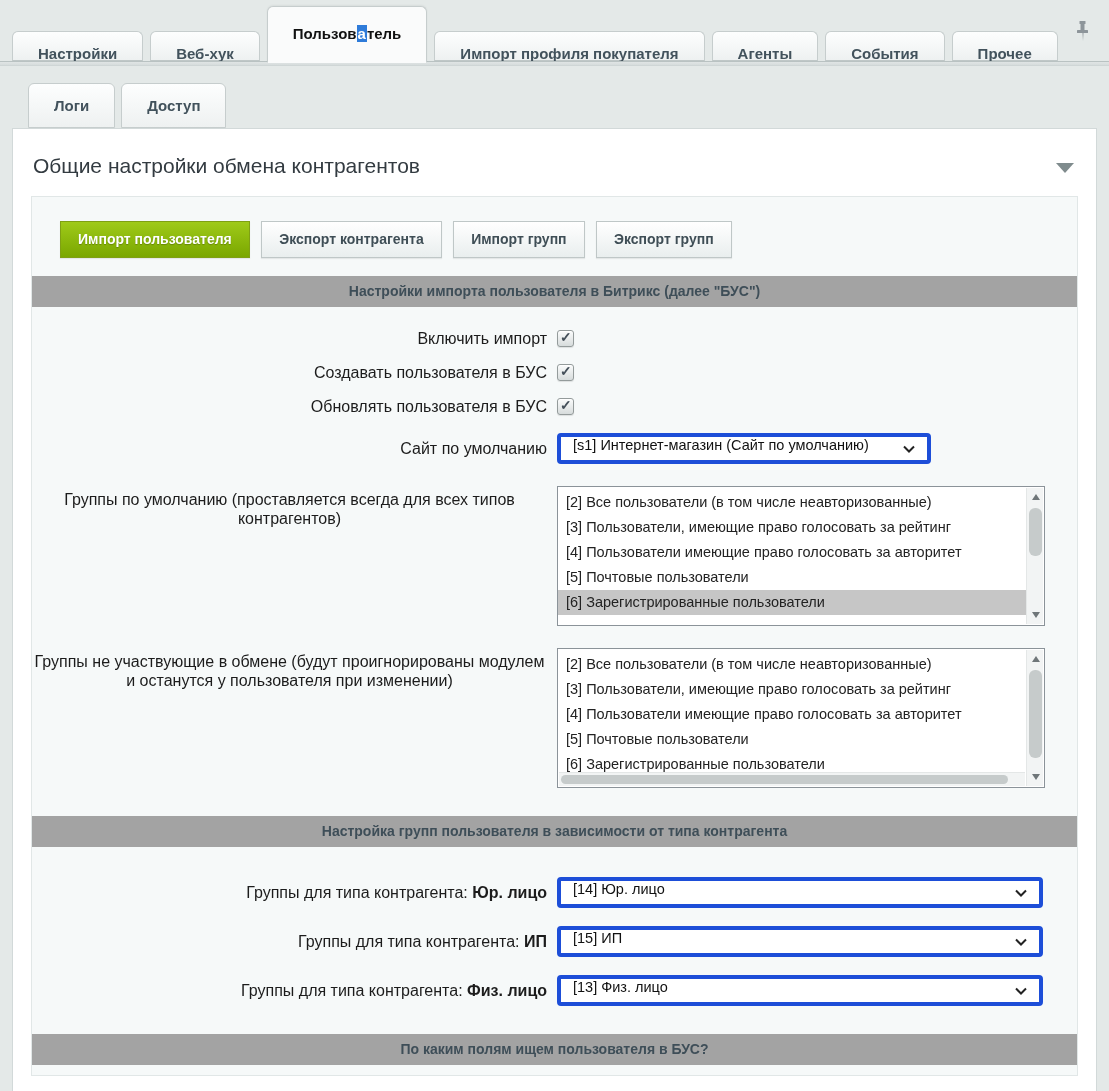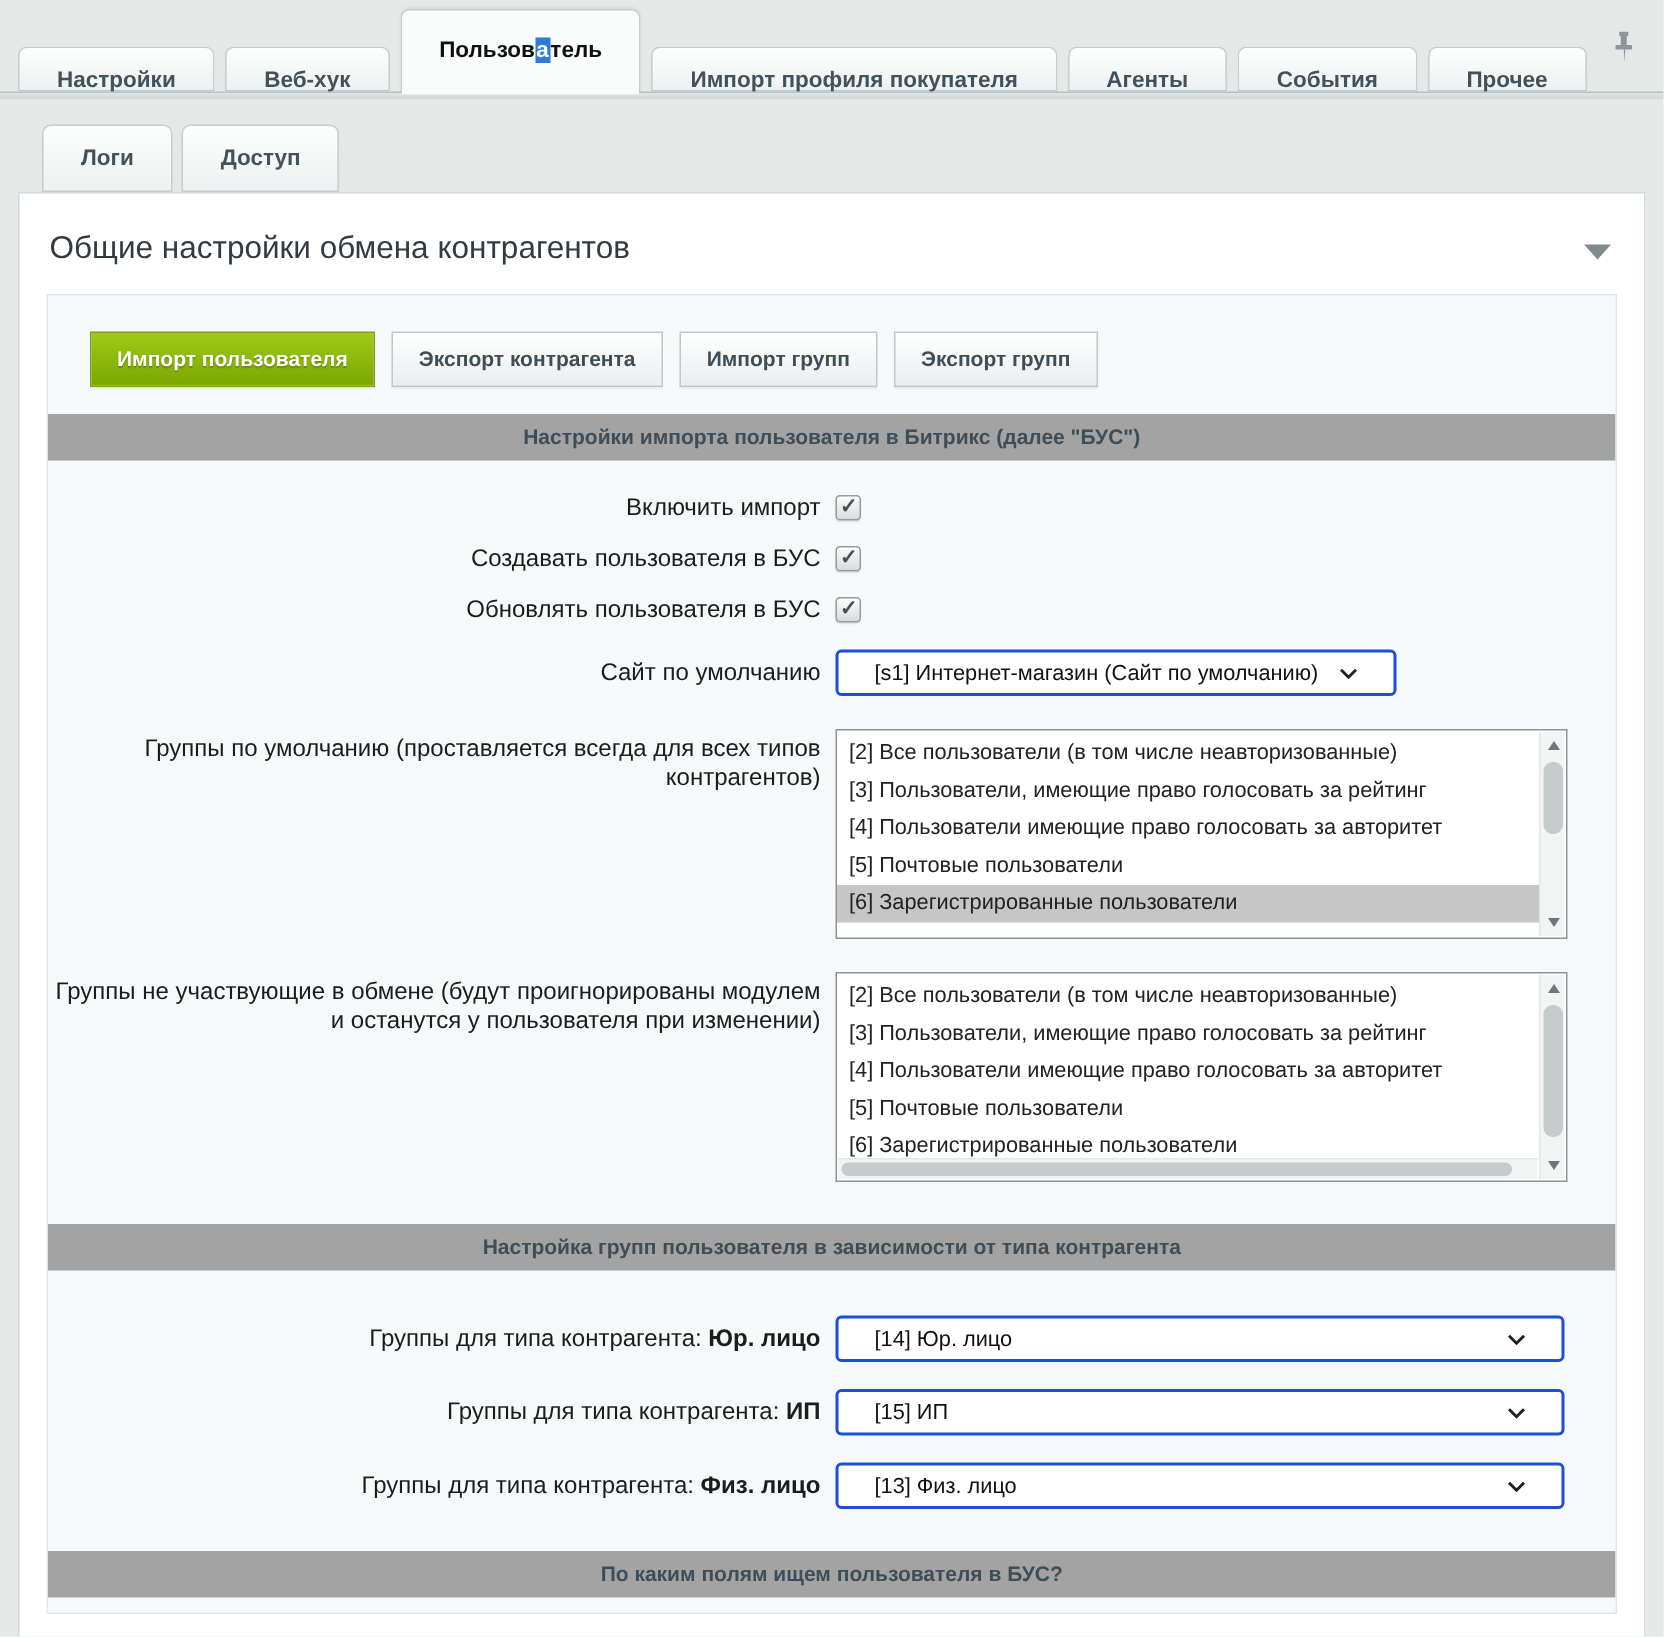--- a/index.html
+++ b/index.html
@@ -83,38 +83,38 @@
     font-size:14px; font-weight:bold; text-align:center;
     padding:8px 0; line-height:15px;
   }
 
   .row { display:flex; align-items:center; }
   .row.top { align-items:flex-start; }
   .row-label {
     width:525px; padding-right:10px; text-align:right;
     font-size:16px; color:#1c1c1c; line-height:19px; flex:none;
   }
-  .row.top .row-label { padding-top:4px; }
+  .row.top .row-label { padding-top:4px;text-align:center; }
 
   .cb-row { height:34px; }
   .checkbox {
     width:17px; height:17px; border:1px solid #949b9b; border-radius:3px;
     background:linear-gradient(#fbfcfc,#d7dcdc);
     box-shadow:inset 0 1px 0 #fff, 0 1px 1px rgba(0,0,0,.1);
     position:relative; cursor:pointer; flex:none;
   }
   .checkbox::after {
     content:"✓"; position:absolute; left:2px; top:-2px;
     font-size:14px; font-weight:bold; color:#45505a;
   }
 
   .select {
-    height:31px; background:#fff; border:2px solid #1d4ed8; border-radius:4px;
-    display:flex; align-items:center; font-size:14.5px; color:#111;
-    padding:0 24px; cursor:pointer;
+    height:31px; background:#fff; border:4px solid #1d4ed8; border-radius:4px;
+    display:flex; font-size:14.5px; color:#111;
+    padding:0 12px; cursor:pointer;
   }
   .select .chev { margin-left:auto; padding-left:10px; display:flex; align-items:center; }
   .select-site { width:374px; }
   .select-wide { width:486px; }
 
   .listbox {
     width:488px; height:140px; background:#fff; border:1px solid #8b9399;
     position:relative; overflow:hidden; font-size:14.5px;
   }
   .listbox .opts { padding:3px 0 0 0; margin-right:18px; }

